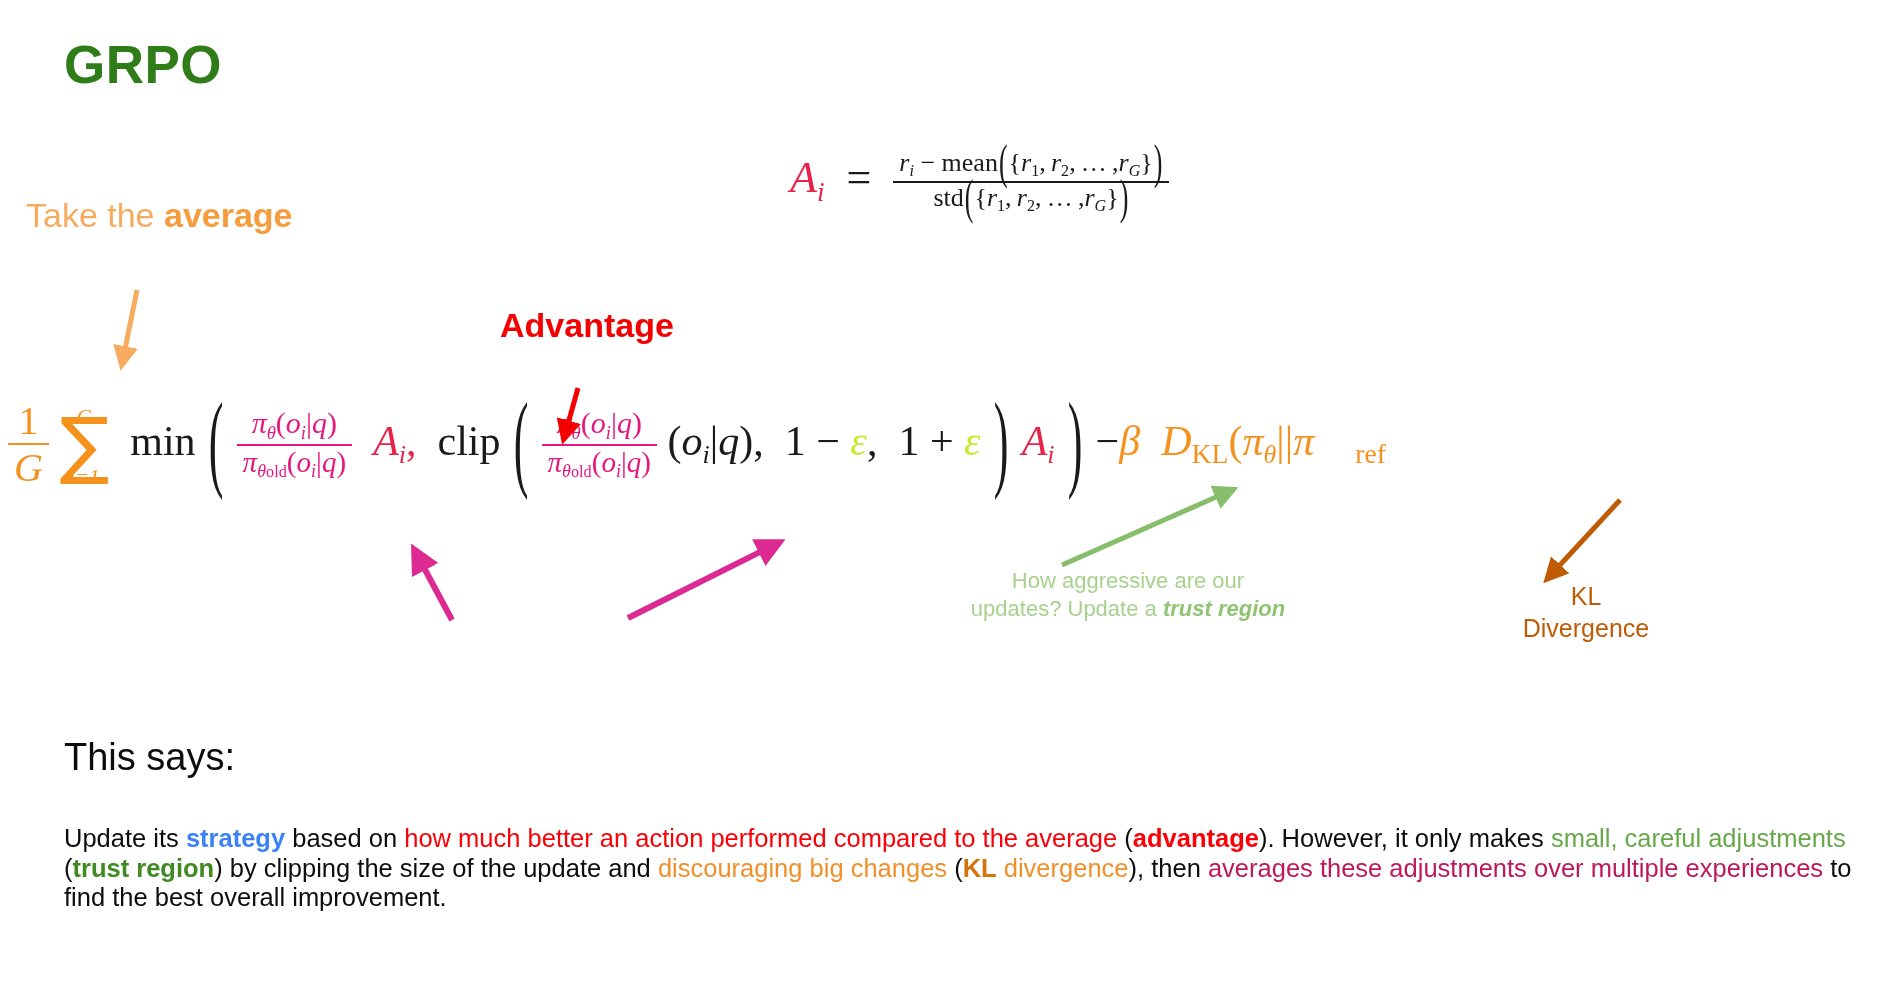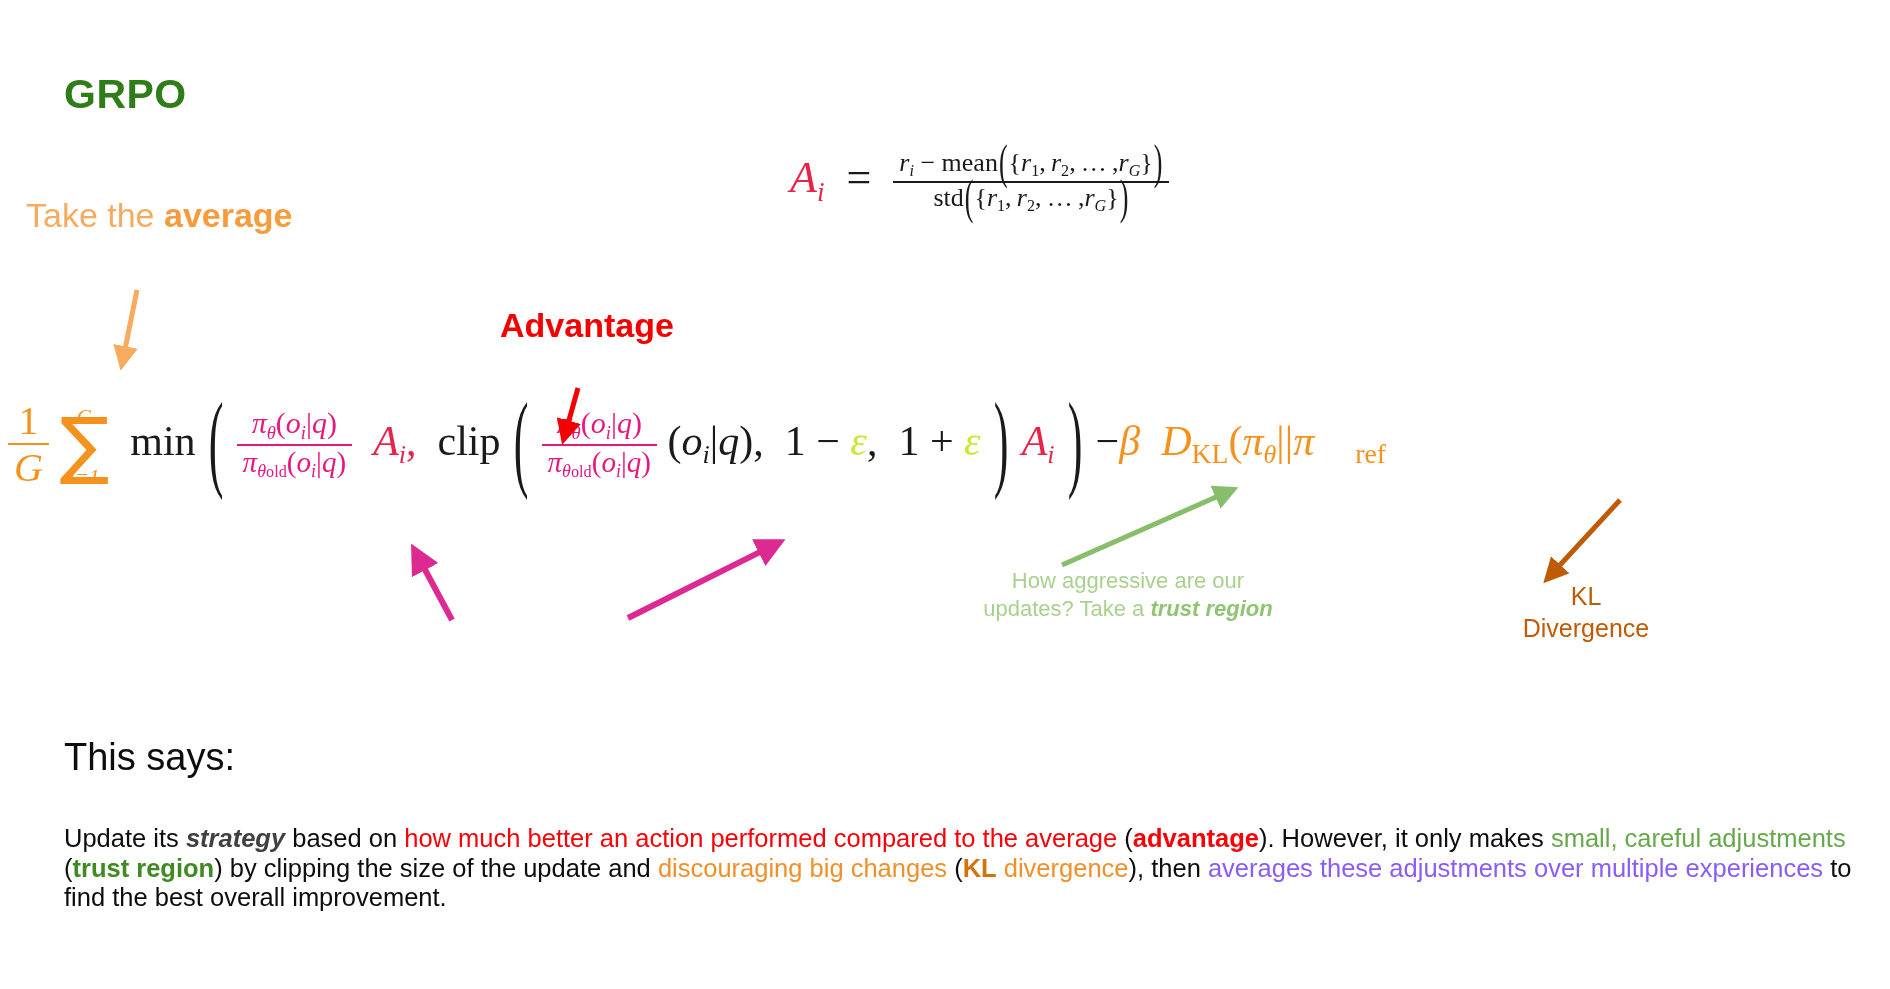--- a/index.html
+++ b/index.html
@@ -21,26 +21,25 @@
     position: absolute;
     inset: 0;
     background: #ffffff;
   }
 
   
   #page-title {
     position: absolute;
     left: 64px;
     top: 38px;
-    font-size: 41px;
+    font-size: 53px;
     font-weight: bold;
     color: #2e7d18;
     letter-spacing: 0.5px;
     line-height: 1;
-    margin-top: 36px;
   }
 
   
   .math {
     font-family: "Liberation Serif", serif;
     color: #1a1a1a;
     white-space: nowrap;
   }
   .mi { font-style: italic; }
   .up { font-style: normal; }
@@ -195,28 +194,28 @@
   }
   #explain-paragraph {
     position: absolute;
     left: 64px;
     top: 824px;
     width: 1790px;
     font-size: 25.5px;
     line-height: 1.16;
     color: #0d0d0d;
   }
-  .t-magenta  { color: #404040; font-weight: bold; font-style: italic; }
+  .t-magenta  { color: #3b82f6; font-weight: bold; }
   .t-red      { color: #fb0007; }
   .t-red-b    { color: #fb0007; font-weight: bold; }
   .t-green    { color: #67a84a; }
   .t-green-b  { color: #3f8a22; font-weight: bold; }
   .t-orange   { color: #f0902a; }
   .t-orange-b { color: #d4720c; font-weight: bold; }
-  .t-amber    { color: #8b5cf6; }
+  .t-amber    { color: #be185d; }
 </style>
 </head>
 <body>
 
 <div class="slide">
 
   <div id="page-title">GRPO</div>
 
   <div id="advantage-formula" class="math">
     <span class="lhs mi">A<span class="sub">i</span></span>
@@ -290,21 +289,21 @@
     <span class="c-orange">&nbsp;<span class="mi">D</span><span class="sub up" style="font-size:0.66em;">KL</span><span class="up">(</span><span class="mi">π</span><span class="sub">θ</span><span class="up">||</span><span class="mi">π</span><span class="sub up" style="font-size:0.66em;margin-left:41px;">ref</span></span>
   </div>
 
   <div id="label-take-average" class="annot"><span>Take the </span><b>average</b></div>
 
   <div id="label-advantage" class="annot">Advantage</div>
 
 
   <div id="label-trust-region" class="annot">
     <span>How aggressive are our</span><br>
-    <span>updates? Take a </span><b>trust region</b>
+    <span>updates? Update a </span><b>trust region</b>
   </div>
 
   <div id="label-kl-divergence" class="annot">
     <span>KL</span><br>
     <span>Divergence</span>
   </div>
 
   <svg id="arrows-layer" viewBox="0 0 1890 989">
     <defs>
       <marker id="head-orange" markerWidth="5" markerHeight="5" refX="3.6" refY="2.5" orient="auto">

